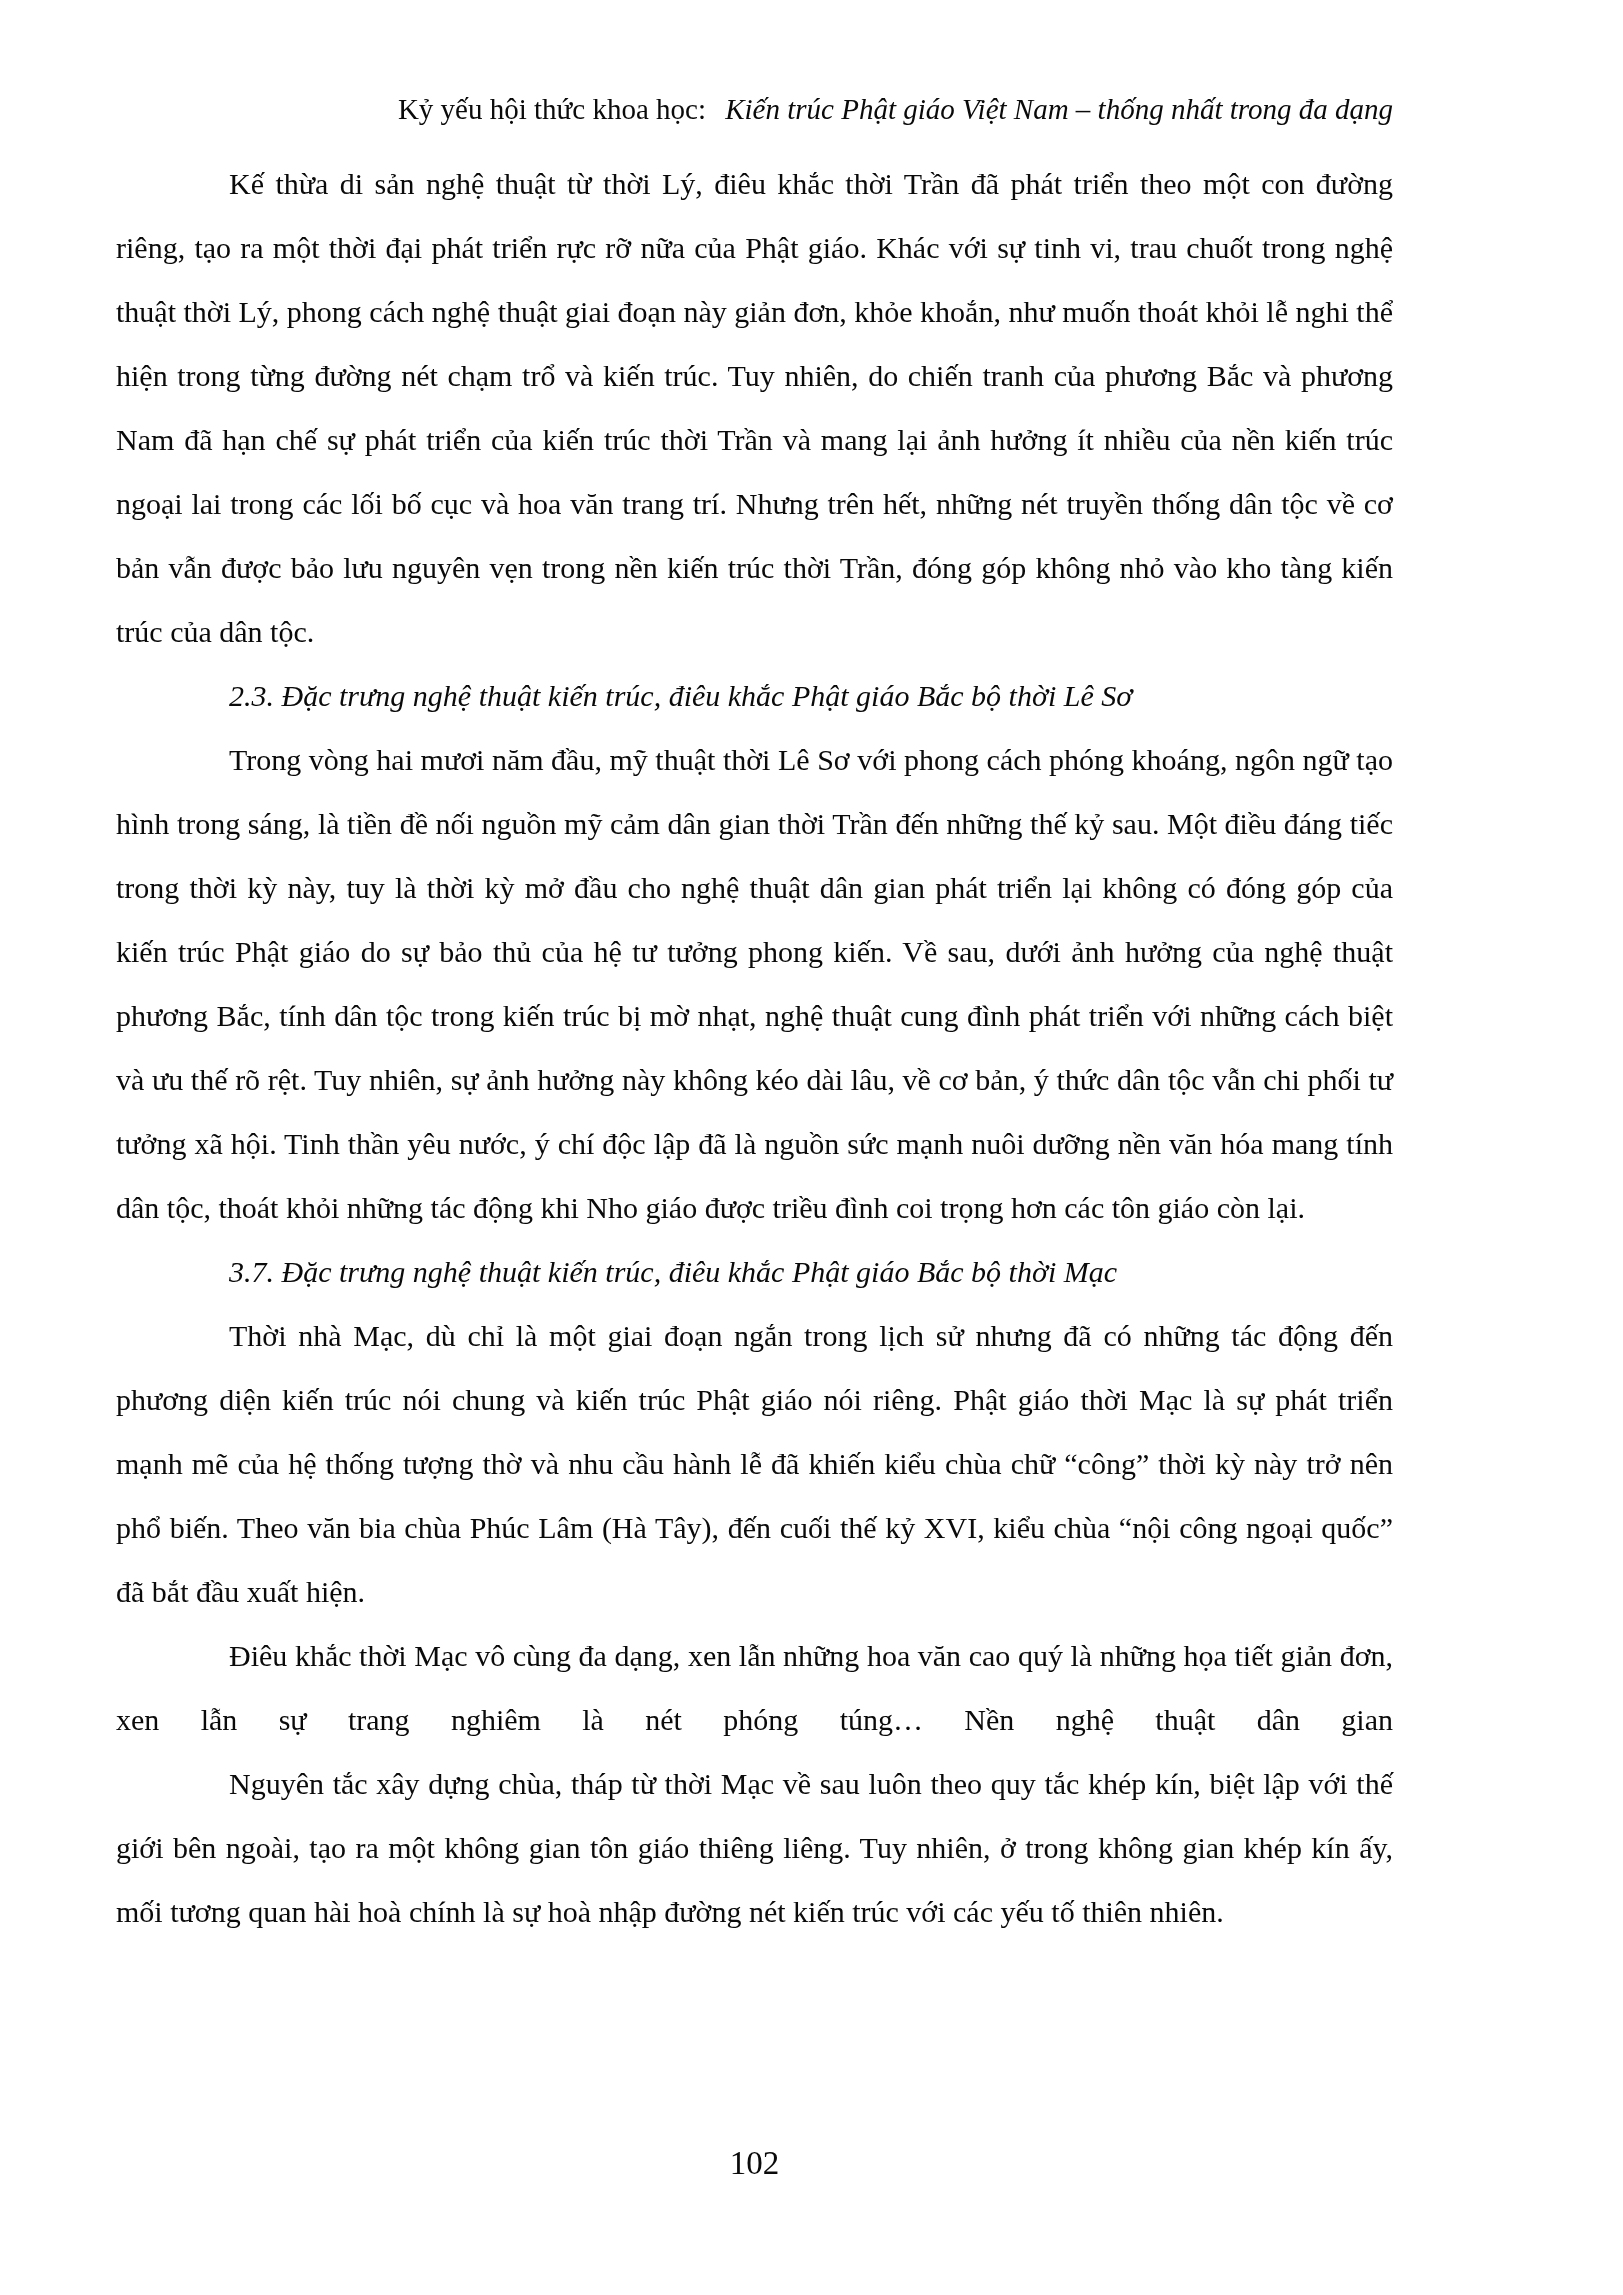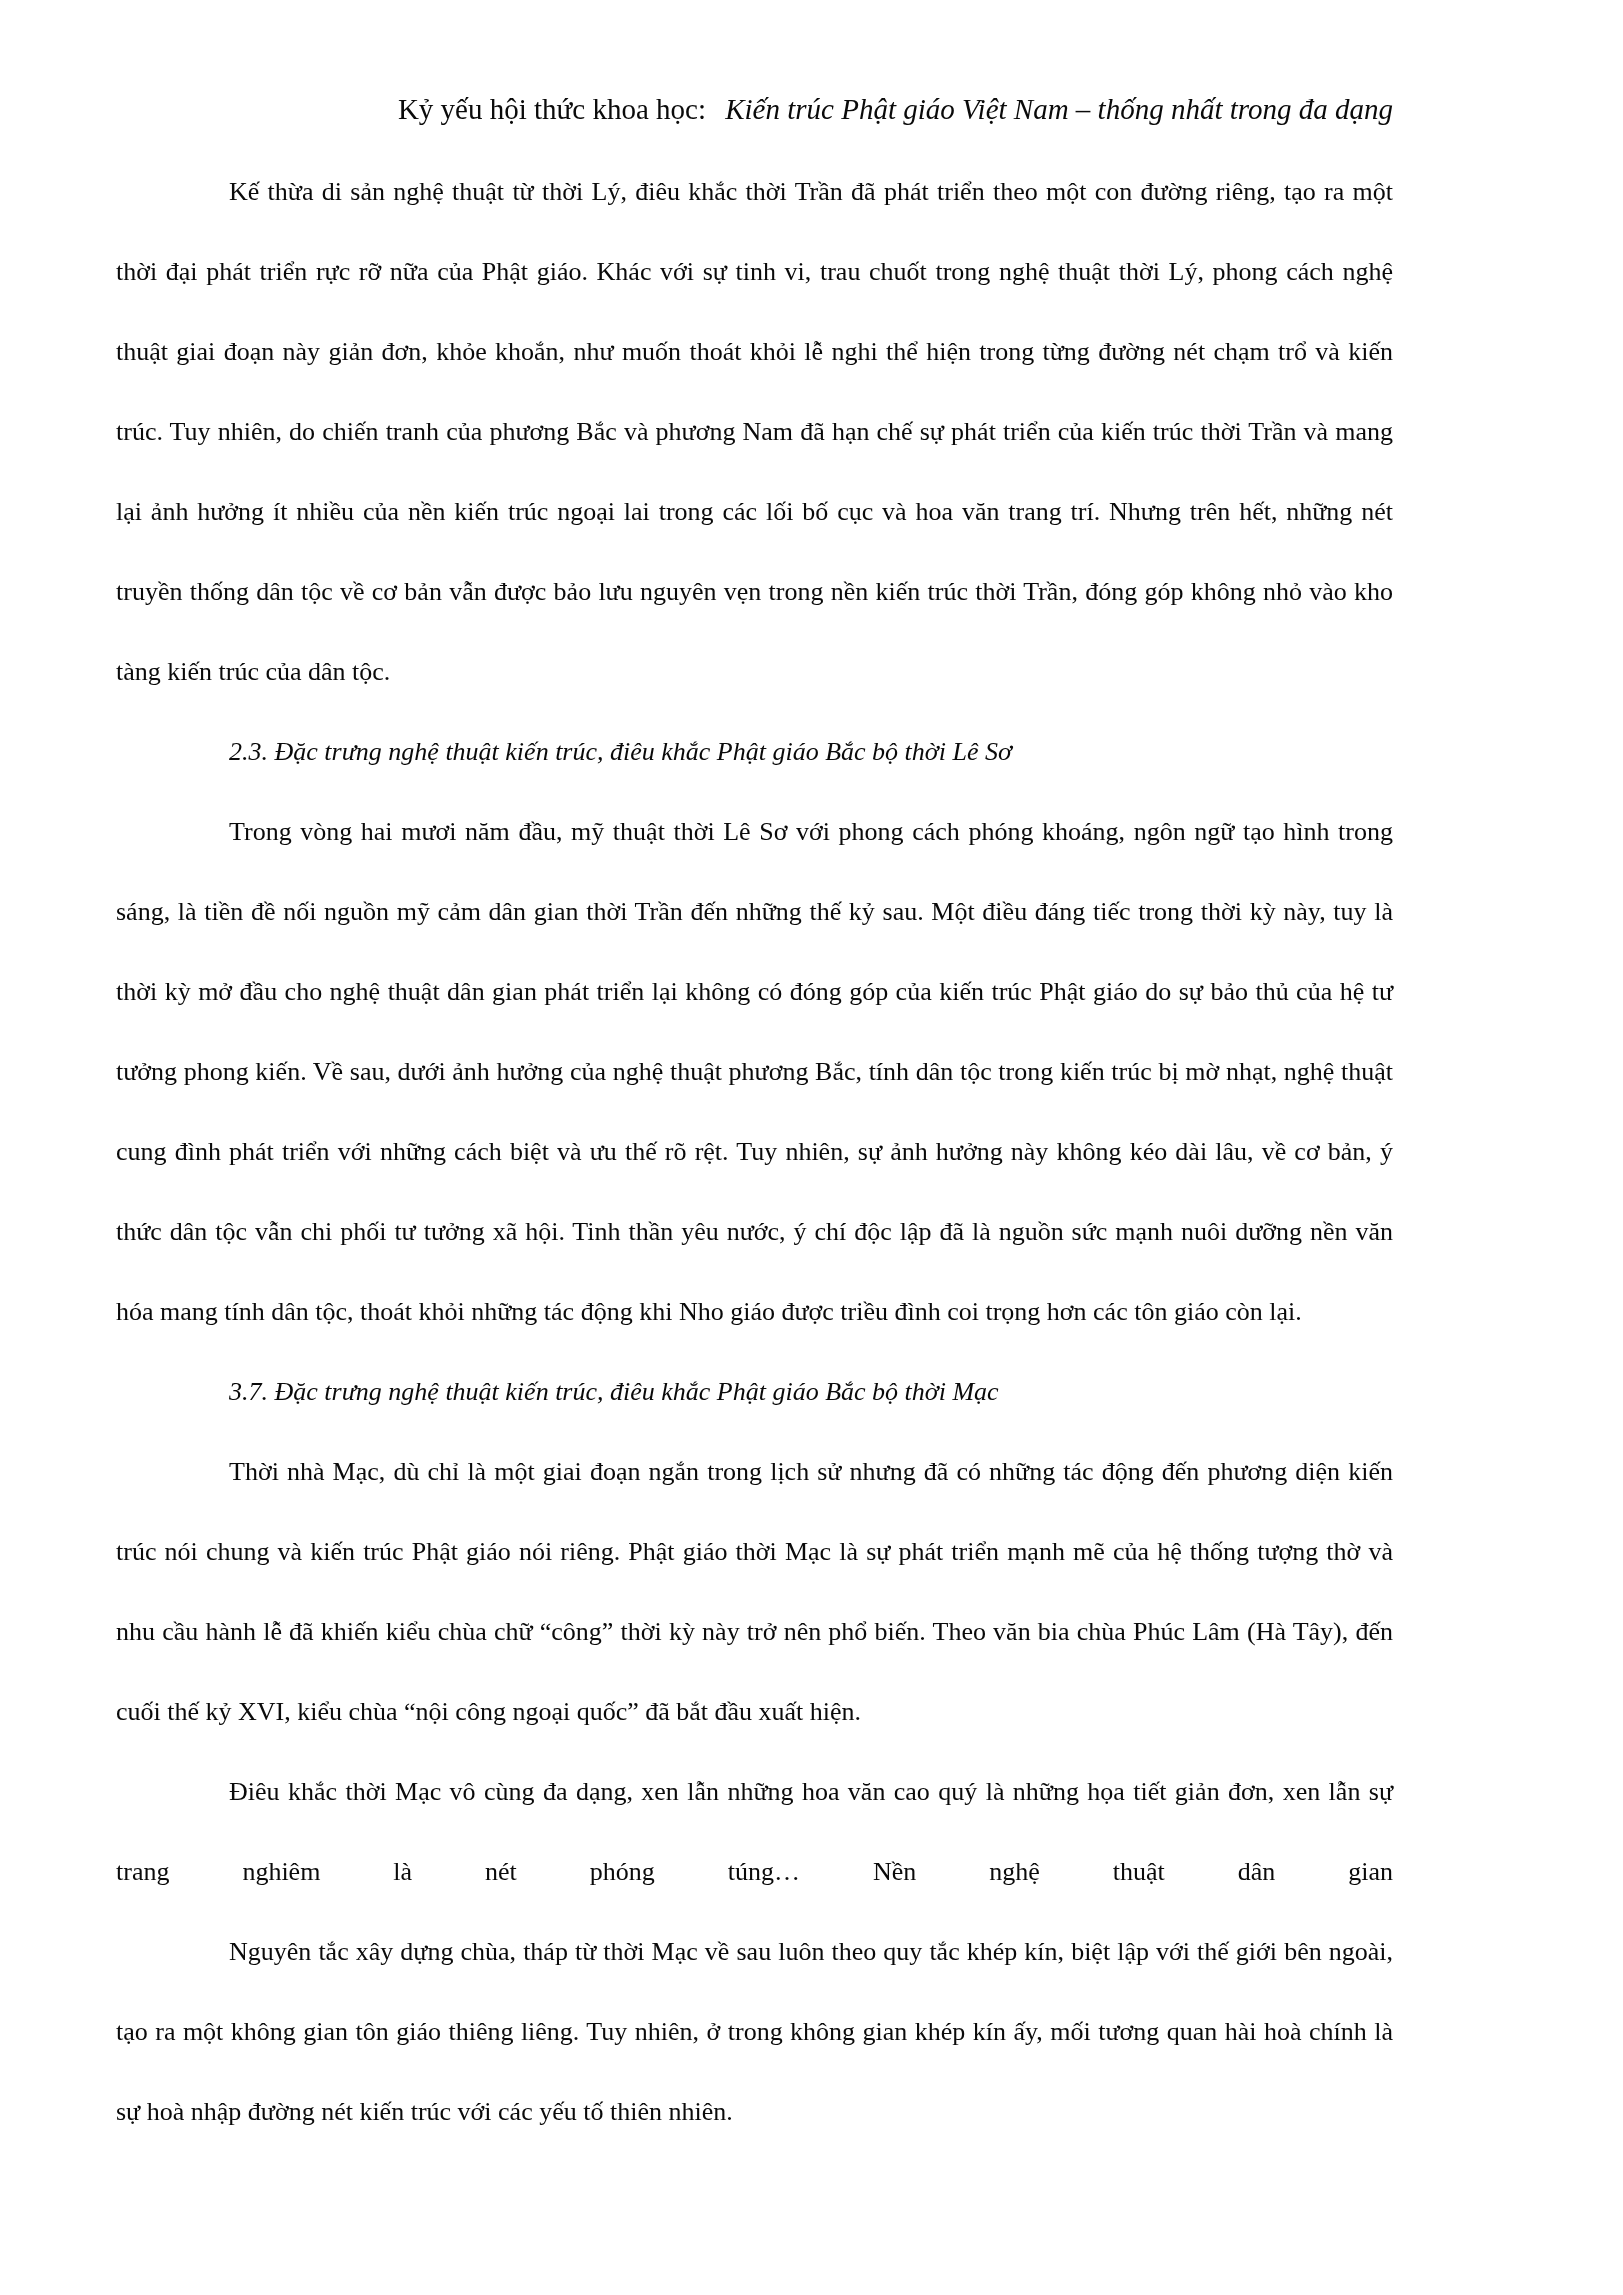--- a/index.html
+++ b/index.html
@@ -30,22 +30,22 @@
   }
   .running-header .hdr-italic {
     font-style: italic;
     margin-left: 12px;
   }
   .content {
     position: absolute;
     top: 152px;
     left: 116px;
     width: 1277px;
-    font-size: 26px;
-    line-height: 80px;
+    font-size: 30px;
+    line-height: 64px;
     text-align: justify;
   }
   .content p {
     margin: 0;
     padding: 0;
     text-indent: 113px;
   }
   .content p.section-heading {
     font-weight: normal;
     font-style: italic;
@@ -75,15 +75,18 @@
   <div class="content">
     <p class="body-paragraph">Kế thừa di sản nghệ thuật từ thời Lý, điêu khắc thời Trần đã phát triển theo một con đường riêng, tạo ra một thời đại phát triển rực rỡ nữa của Phật giáo. Khác với sự tinh vi, trau chuốt trong nghệ thuật thời Lý, phong cách nghệ thuật giai đoạn này giản đơn, khỏe khoắn, như muốn thoát khỏi lễ nghi thể hiện trong từng đường nét chạm trổ và kiến trúc. Tuy nhiên, do chiến tranh của phương Bắc và phương Nam đã hạn chế sự phát triển của kiến trúc thời Trần và mang lại ảnh hưởng ít nhiều của nền kiến trúc ngoại lai trong các lối bố cục và hoa văn trang trí. Nhưng trên hết, những nét truyền thống dân tộc về cơ bản vẫn được bảo lưu nguyên vẹn trong nền kiến trúc thời Trần, đóng góp không nhỏ vào kho tàng kiến trúc của dân tộc.</p>
     <p class="section-heading">2.3. Đặc trưng nghệ thuật kiến trúc, điêu khắc Phật giáo Bắc bộ thời Lê Sơ</p>
     <p class="body-paragraph">Trong vòng hai mươi năm đầu, mỹ thuật thời Lê Sơ với phong cách phóng khoáng, ngôn ngữ tạo hình trong sáng, là tiền đề nối nguồn mỹ cảm dân gian thời Trần đến những thế kỷ sau. Một điều đáng tiếc trong thời kỳ này, tuy là thời kỳ mở đầu cho nghệ thuật dân gian phát triển lại không có đóng góp của kiến trúc Phật giáo do sự bảo thủ của hệ tư tưởng phong kiến. Về sau, dưới ảnh hưởng của nghệ thuật phương Bắc, tính dân tộc trong kiến trúc bị mờ nhạt, nghệ thuật cung đình phát triển với những cách biệt và ưu thế rõ rệt. Tuy nhiên, sự ảnh hưởng này không kéo dài lâu, về cơ bản, ý thức dân tộc vẫn chi phối tư tưởng xã hội. Tinh thần yêu nước, ý chí độc lập đã là nguồn sức mạnh nuôi dưỡng nền văn hóa mang tính dân tộc, thoát khỏi những tác động khi Nho giáo được triều đình coi trọng hơn các tôn giáo còn lại.</p>
     <p class="section-heading">3.7. Đặc trưng nghệ thuật kiến trúc, điêu khắc Phật giáo Bắc bộ thời Mạc</p>
     <p class="body-paragraph">Thời nhà Mạc, dù chỉ là một giai đoạn ngắn trong lịch sử nhưng đã có những tác động đến phương diện kiến trúc nói chung và kiến trúc Phật giáo nói riêng. Phật giáo thời Mạc là sự phát triển mạnh mẽ của hệ thống tượng thờ và nhu cầu hành lễ đã khiến kiểu chùa chữ “công” thời kỳ này trở nên phổ biến. Theo văn bia chùa Phúc Lâm (Hà Tây), đến cuối thế kỷ XVI, kiểu chùa “nội công ngoại quốc” đã bắt đầu xuất hiện.</p>
     <p class="body-paragraph continued">Điêu khắc thời Mạc vô cùng đa dạng, xen lẫn những hoa văn cao quý là những họa tiết giản đơn, xen lẫn sự trang nghiêm là nét phóng túng… Nền nghệ thuật dân gian</p>
     <p class="body-paragraph">Nguyên tắc xây dựng chùa, tháp từ thời Mạc về sau luôn theo quy tắc khép kín, biệt lập với thế giới bên ngoài, tạo ra một không gian tôn giáo thiêng liêng. Tuy nhiên, ở trong không gian khép kín ấy, mối tương quan hài hoà chính là sự hoà nhập đường nét kiến trúc với các yếu tố thiên nhiên.</p>
   </div>
 
+  <div class="page-footer">
+    <span>102</span>
+  </div>
 
 </div>
 
 
 </body></html>

